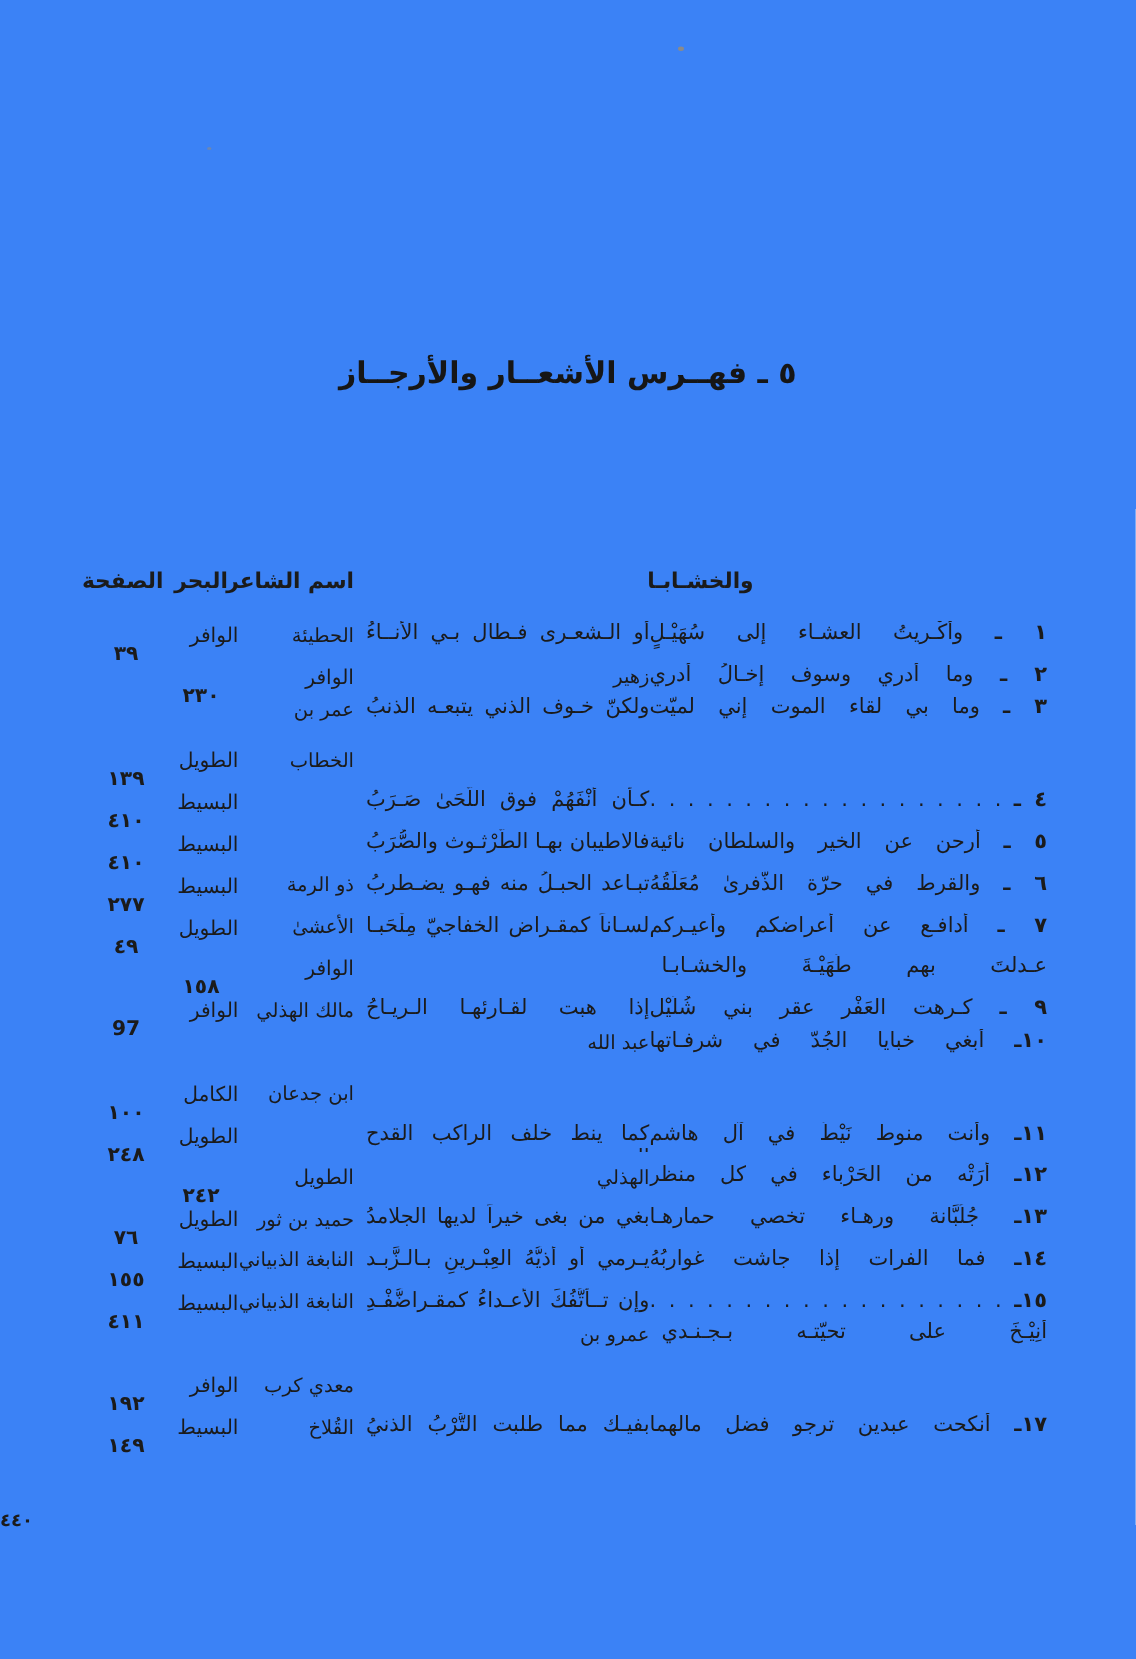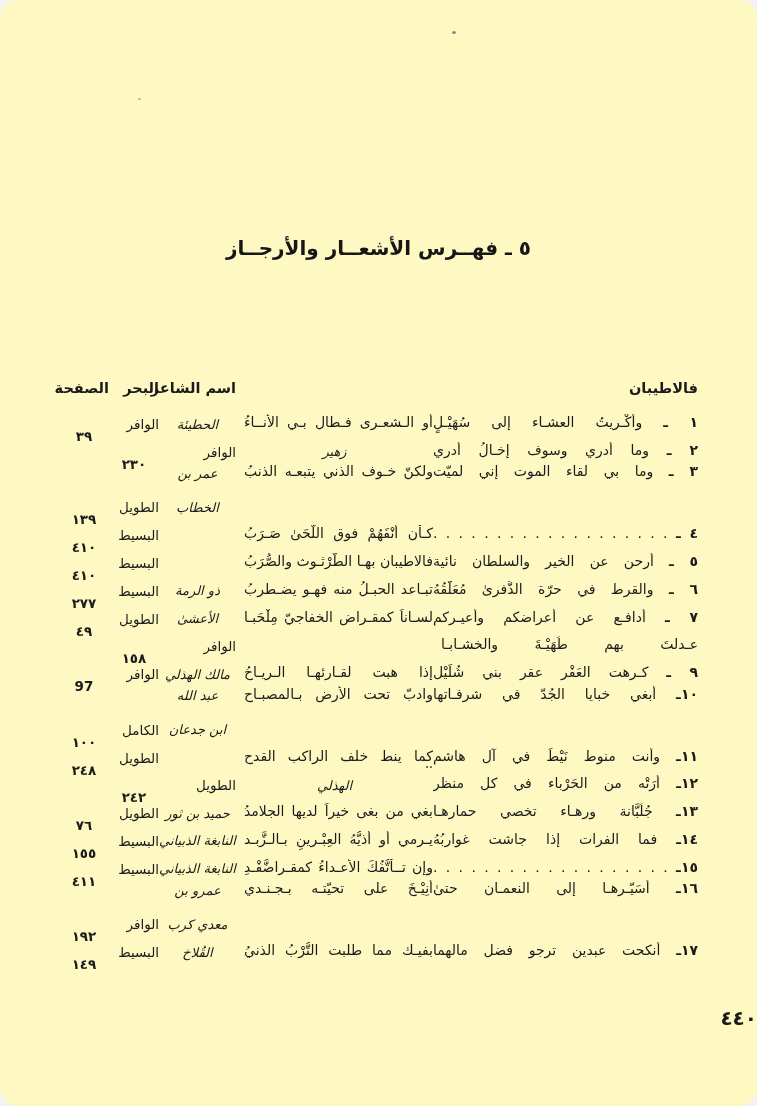--- a/index.html
+++ b/index.html
@@ -5,83 +5,82 @@
   html,body{margin:0;padding:0;}
   body{
     width:757px;height:1106px;
     background:#f3f3f1;
     font-family:"DejaVu Sans",sans-serif;
     color:#1b1b1b;
     overflow:hidden;
   }
   .page{
     position:relative;width:757px;height:1106px;
-    background:#fef9c3;
+    background:#3b82f6;
     direction:rtl;
-    border-radius:18px;
   }
   .title{
     position:absolute;top:236px;left:0;right:0;
     text-align:center;
     font-size:20px;font-weight:bold;
     letter-spacing:0;
     color:#161616;
   }
   .index{
     position:absolute;top:372px;right:59px;width:639px;
     direction:rtl;
   }
   .thead{
     display:grid;
     grid-template-columns:462px 77px 50px 50px;
     height:32px;align-items:center;
     font-weight:bold;font-size:14.5px;
   }
-  .thead .h{white-space:nowrap;}
+  .thead .h{text-align:center;white-space:nowrap;}
   .tbody{}
   .row{
     display:grid;
     grid-template-columns:265px 197px 77px 50px 50px;
     height:27.8px;align-items:center;
     font-size:14px;
   }
   .cell{white-space:nowrap;}
   .v1{
     text-align:justify;text-align-last:justify;
     white-space:normal;overflow:hidden;height:20px;
   }
   .v2{
     text-align:justify;text-align-last:justify;
     padding-left:8px;white-space:normal;overflow:hidden;height:20px;
   }
   .num{font-weight:bold;}
-  .poet{text-align:center;font-size:13px;font-style:italic;}
+  .poet{font-size:13px;}
   .meter{text-align:right;font-size:13.5px;}
   .pg{text-align:center;font-weight:bold;font-size:13.5px;margin-top:24px;}
   .folio{
     position:absolute;top:1006px;left:0;right:0;
-    text-align:right;font-size:20px;font-weight:bold;
+    text-align:left;font-size:12px;font-weight:bold;
   }
   .speck{position:absolute;background:#8a8a8a;border-radius:50%;}
   .speck.s1{top:31px;left:452px;width:4px;height:3px;}
   .speck.s2{top:98px;left:138px;width:3px;height:2px;opacity:.6;}
 </style>
 </head>
 <body>
 
 <div class="page">
 
   <span class="speck s1"></span>
   <span class="speck s2"></span>
 
   <div class="title">٥ ـ فهــرس الأشعــار والأرجــاز</div>
 
   <div class="index">
     <div class="thead">
-      <div class="h">فالاطيبان</div>
+      <div class="h">والخشـابـا</div>
       <div class="h">اسم الشاعر</div>
       <div class="h">البحر</div>
       <div class="h">الصفحة</div>
     </div>
     <div class="tbody">
   <div class="row">
     <div class="cell v1"><span class="num">١ ـ</span> <span>وأكْـريتُ العشـاء إلى سُهَيْـلٍ</span></div>
     <div class="cell v2">أو الـشعـرى فـطال بـي الأنــاءُ</div>
     <div class="cell poet">الحطيئة</div>
     <div class="cell meter">الوافر</div>
@@ -153,21 +152,20 @@
   <div class="row">
     <div class="cell v1"><span class="num">٩ ـ</span> <span>كـرهت العَفْر عقر بني شُلَيْل</span></div>
     <div class="cell v2">إذا هبت لقـارئهـا الـريـاحُ</div>
     <div class="cell poet">مالك الهذلي</div>
     <div class="cell meter">الوافر</div>
     <div class="cell pg">97</div>
   </div>
 
   <div class="row">
     <div class="cell v1"><span class="num">١٠ـ</span> <span>أبغي خبايا الجُدّ في شرفـاتها</span></div>
-    <div class="cell v2">وادبّ تحت الأرض بـالمصبـاح</div>
     <div class="cell poet">عبد الله</div>
     <div class="cell meter"></div>
     <div class="cell pg"></div>
   </div>
 
   <div class="row">
     <div class="cell v1"><span class="num"></span> <span></span></div>
     <div class="cell v2"></div>
     <div class="cell poet">ابن جدعان</div>
     <div class="cell meter">الكامل</div>
@@ -207,21 +205,20 @@
 
   <div class="row">
     <div class="cell v1"><span class="num">١٥ـ</span> <span>. . . . . . . . . . . . . . . . . . .</span></div>
     <div class="cell v2">وإن تــأتُّفُكَ الأعـداءُ كمقـراضُّفْـدِ</div>
     <div class="cell poet">النابغة الذبياني</div>
     <div class="cell meter">البسيط</div>
     <div class="cell pg">٤١١</div>
   </div>
 
   <div class="row">
-    <div class="cell v1"><span class="num">١٦ـ</span> <span>أُسَيّـرهـا إلى النعمـان حتىٰ</span></div>
     <div class="cell v2">أُنِيْـخَ على تحيّتـه بـجـنـدي</div>
     <div class="cell poet">عمرو بن</div>
     <div class="cell meter"></div>
     <div class="cell pg"></div>
   </div>
 
   <div class="row">
     <div class="cell v1"><span class="num"></span> <span></span></div>
     <div class="cell v2"></div>
     <div class="cell poet">معدي كرب</div>

